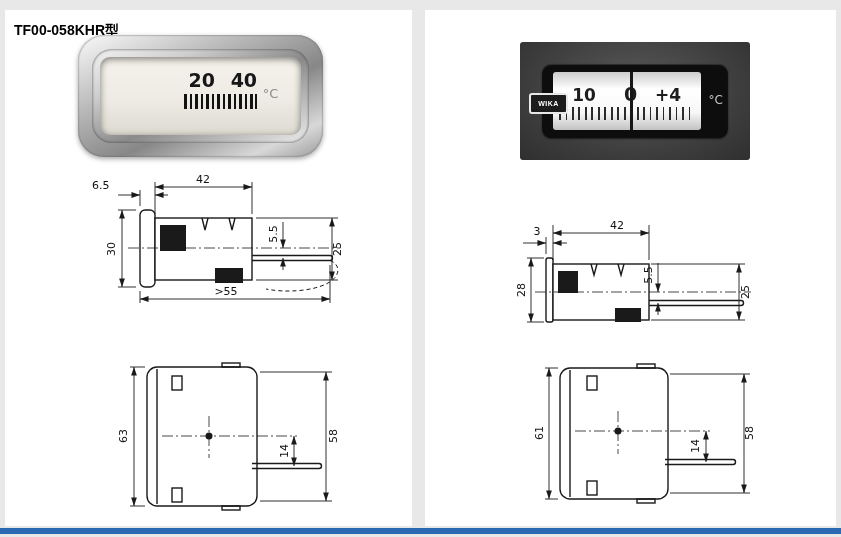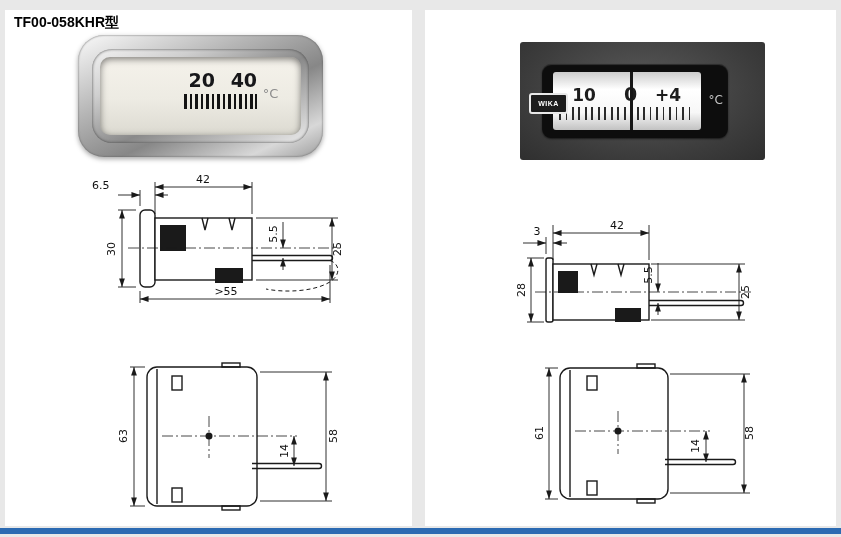--- a/index.html
+++ b/index.html
@@ -1,21 +1,21 @@
 <!DOCTYPE html>
 <html><head>
 <meta charset="utf-8">
 <style>
   html,body{margin:0;padding:0;background:#e8e8e8;}
   .page{position:relative;width:841px;height:537px;background:#e8e8e8;overflow:hidden;
         font-family:"Liberation Sans",sans-serif;}
   .panel{position:absolute;top:10px;height:516px;background:#ffffff;}
   .panel-left{left:5px;width:407px;}
   .panel-right{left:425px;width:411px;}
-  .panel-title{position:absolute;left:9px;top:4px;font-size:14px;font-weight:bold;color:#000;}
+  .panel-title{position:absolute;left:9px;top:12px;font-size:14px;font-weight:bold;color:#000;}
   .bottom-bar{position:absolute;left:0;right:0;bottom:3px;height:6px;background:#2b6ab2;}
 
   
   .photo-l{position:absolute;left:73px;top:25px;width:245px;height:122px;}
   .chrome1{width:100%;height:100%;border-radius:26px;box-sizing:border-box;padding:14px;
            background:linear-gradient(155deg,#fafafa,#b5b5b5 35%,#878787 60%,#d8d8d8 85%,#9c9c9c);
            box-shadow:0 2px 5px rgba(0,0,0,.35), inset 0 0 2px #555;}
   .chrome2{width:100%;height:100%;border-radius:20px;box-sizing:border-box;padding:8px;
            background:linear-gradient(335deg,#ececec,#8a8a8a 45%,#cfcfcf 75%,#f2f2f2);
            box-shadow:inset 0 0 3px #444;}
@@ -26,21 +26,21 @@
              font-size:19px;color:#17171a;}
   .num-a{left:44%;top:15%;}
   .num-b{left:65%;top:15%;}
   .ticks-l{position:absolute;left:42%;top:48%;width:36%;height:19%;
            background:repeating-linear-gradient(90deg,#131313 0 2.5px,transparent 2.5px 5.5px);}
   .unit-l{position:absolute;left:81%;top:37%;font-size:13px;color:#8d8d8d;
           font-family:"DejaVu Sans",sans-serif;}
 
   
   .photo-r{position:absolute;left:95px;top:32px;width:230px;height:118px;border-radius:3px;
-           background:radial-gradient(ellipse at 50% 40%,#5a5a5a,#3b3b3b 70%,#2f2f2f);padding-left:15px;}
+           background:radial-gradient(ellipse at 50% 40%,#5a5a5a,#3b3b3b 70%,#2f2f2f);}
   .window-r{position:absolute;left:22px;top:22px;width:186px;height:74px;background:#0d0d0d;
             border-radius:9px;box-shadow:0 1px 2px rgba(0,0,0,.6), inset 0 1px 1px rgba(255,255,255,.15);}
   .strip-r{position:absolute;left:11px;top:8px;width:148px;height:58px;border-radius:3px;overflow:hidden;
            background:linear-gradient(180deg,#cccccc,#ffffff 30%,#f7f7f7 70%,#c2c2c2);}
   .rnum{position:absolute;top:13px;font-family:"DejaVu Sans",sans-serif;font-weight:bold;
         font-size:17px;color:#1d1d1d;}
   .rn1{left:13%;}
   .rn2{left:48%;font-size:19px;top:11px;}
   .rn3{left:69%;}
   .ticks-r{position:absolute;left:4%;top:60%;width:92%;height:22%;

